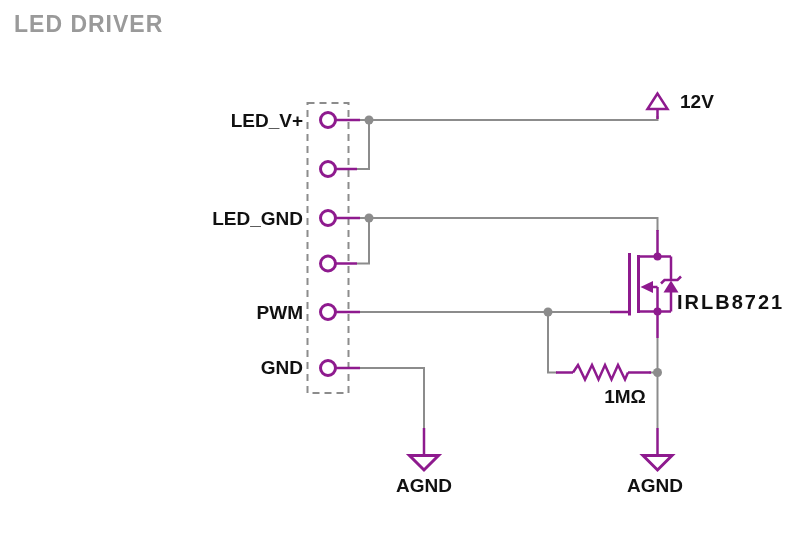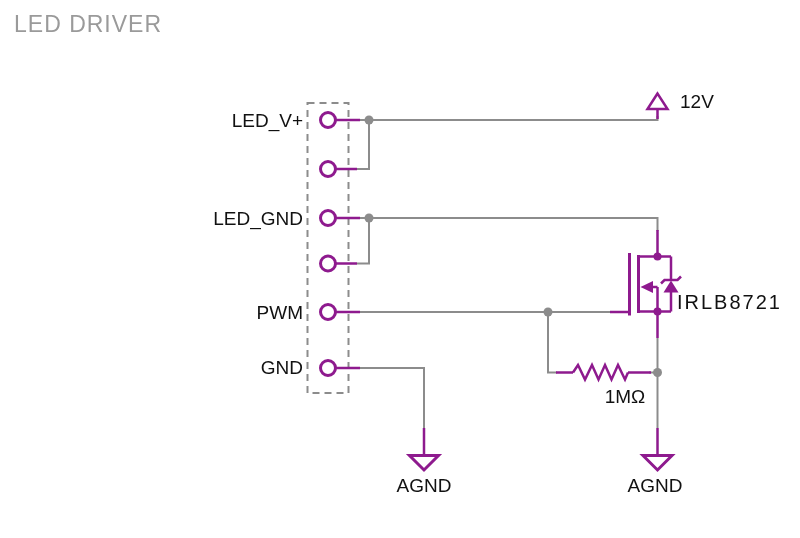--- a/index.html
+++ b/index.html
@@ -4,20 +4,21 @@
 <style>
   html, body { margin: 0; padding: 0; }
   body { background: #ffffff; }
   #stage {
     position: relative;
     width: 800px;
     height: 538px;
     background: #ffffff;
     overflow: hidden;
     font-family: "Liberation Sans", sans-serif;
+    font-weight: bold;
   }
   #stage svg { position: absolute; left: 0; top: 0; }
   text {
     font-family: "Liberation Sans", sans-serif;
     font-size: 19px;
     stroke: none;
   }
   .title-text { font-size: 23px; letter-spacing: 1px; }
   .part-number { font-size: 20px; letter-spacing: 2px; }
 </style>

